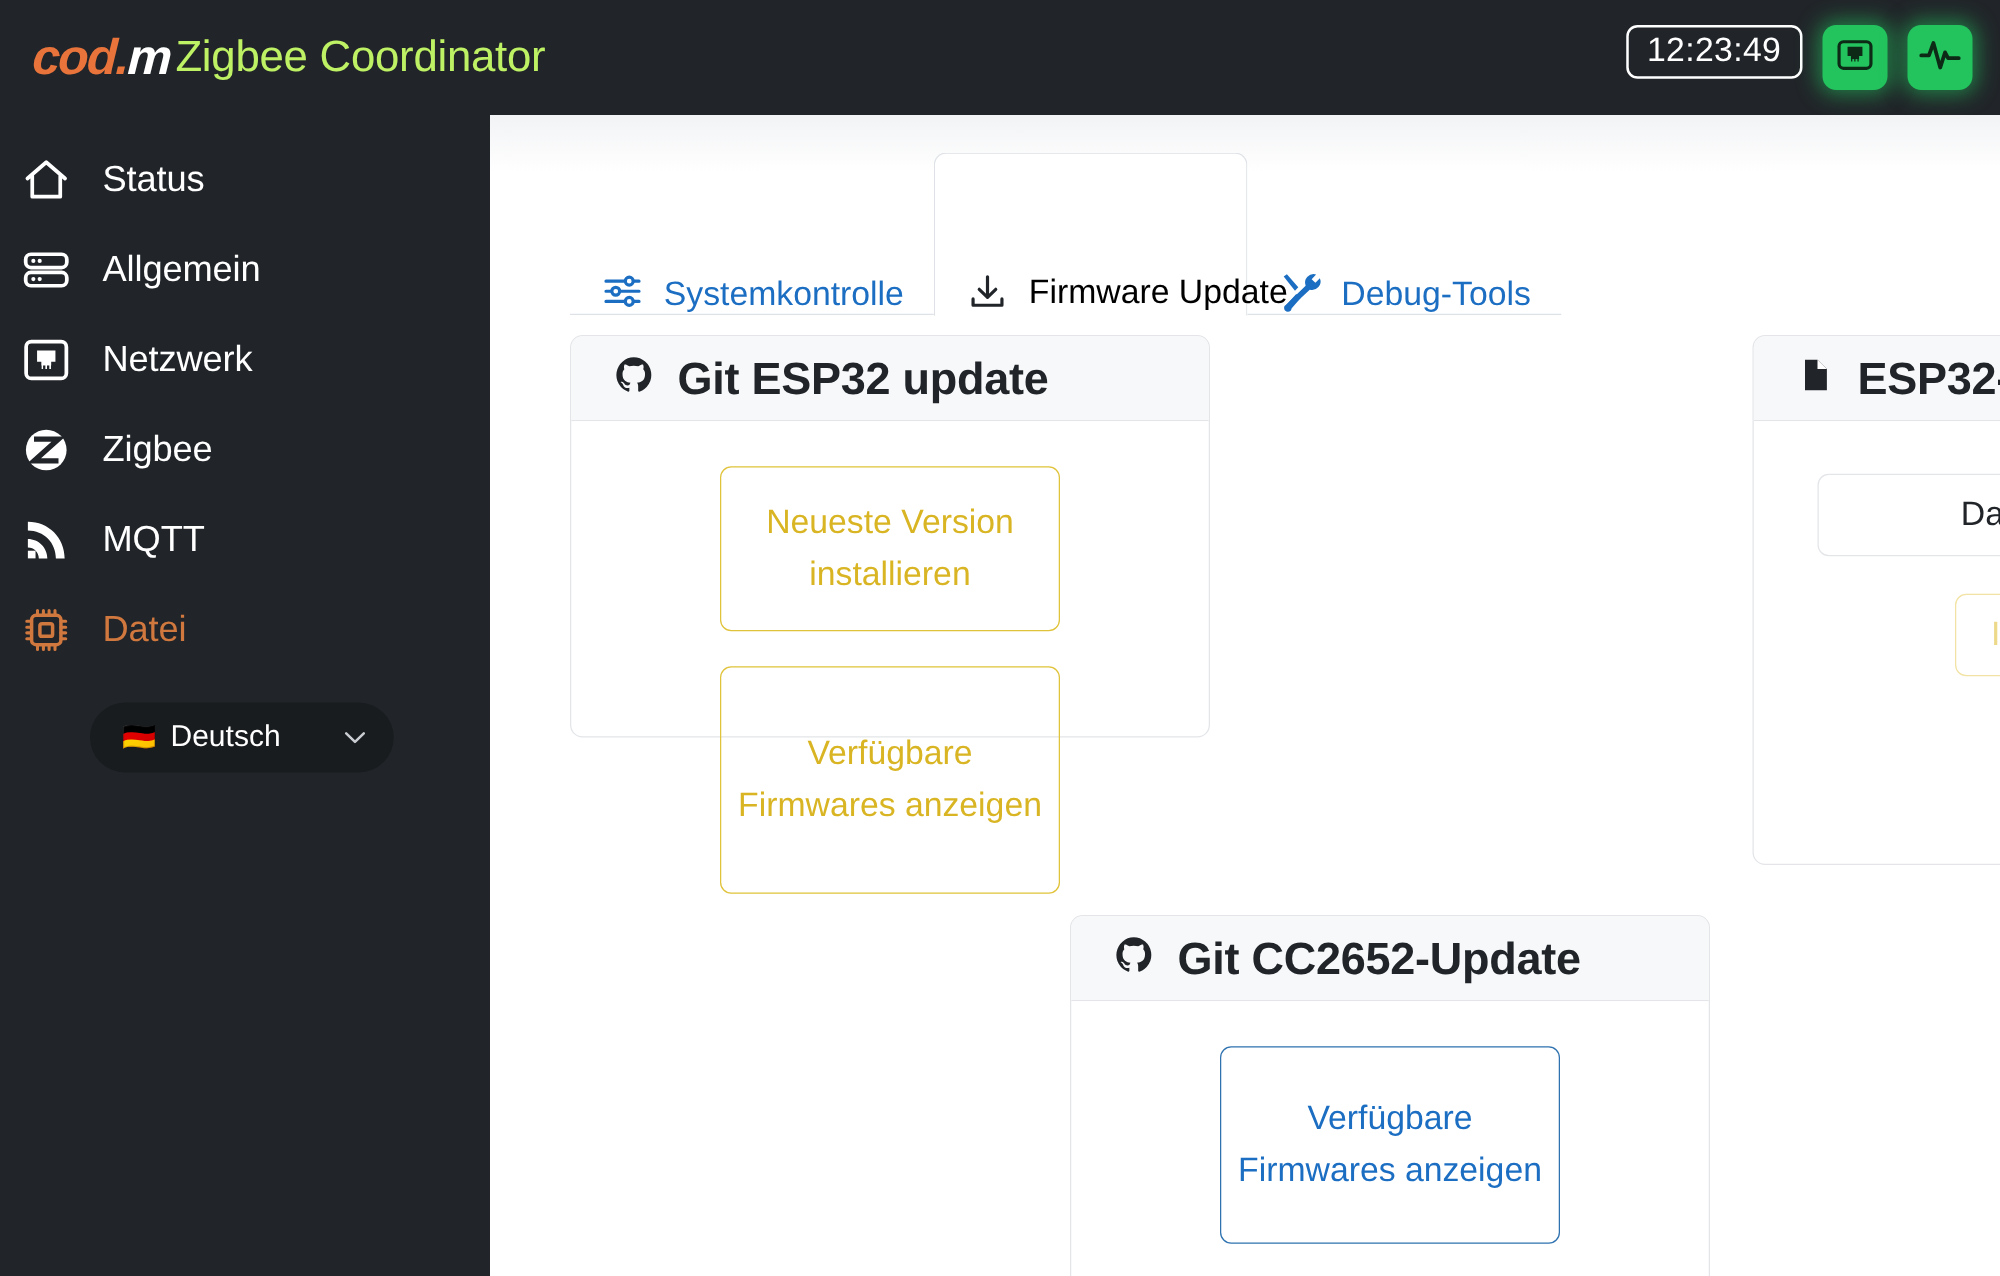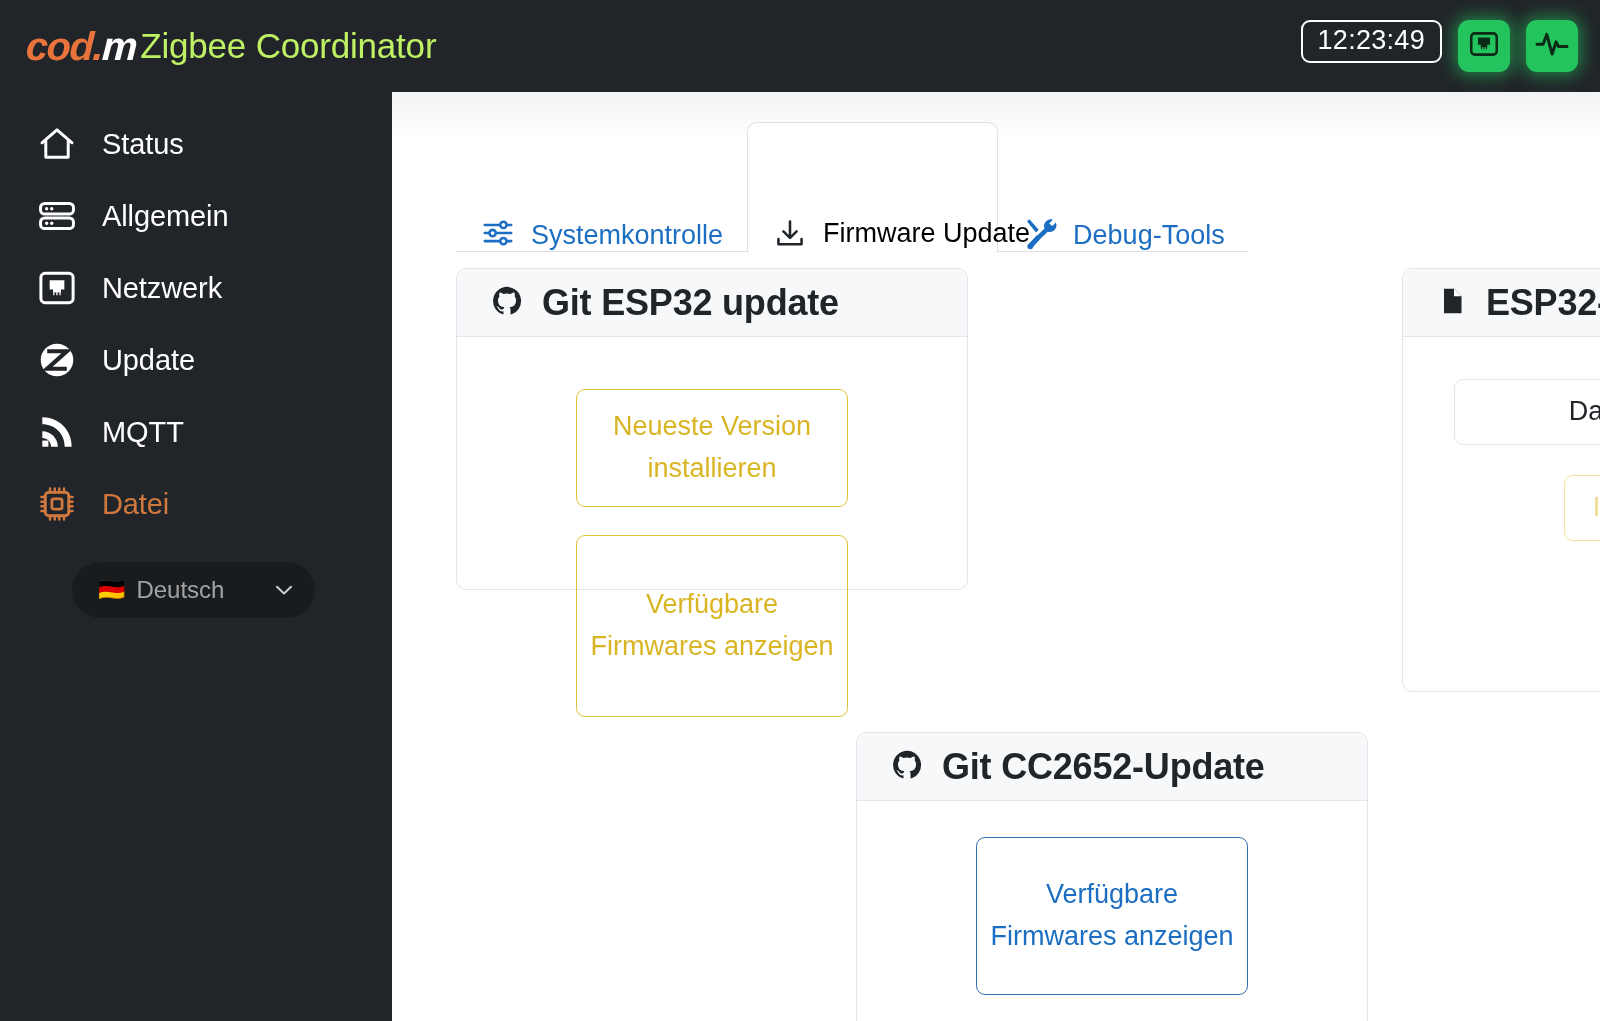--- a/index.html
+++ b/index.html
@@ -101,21 +101,20 @@
     flex-direction: column;
   }
 
   .nav-item {
     display: flex;
     align-items: center;
     height: 72px;
     padding-left: 14px;
     gap: 22px;
     cursor: pointer;
-    margin-left: 20px;
   }
   .nav-item .nav-icon {
     width: 46px;
     height: 46px;
     display: flex;
     align-items: center;
     justify-content: center;
     flex: 0 0 46px;
   }
   .nav-item .nav-label {
@@ -132,21 +131,21 @@
     height: 56px;
     border-radius: 28px;
     background: #191c1f;
     display: flex;
     align-items: center;
     padding: 0 18px 0 26px;
     cursor: pointer;
   }
   #lang-flag { font-size: 22px; line-height: 1; }
   #lang-label {
-    color: #a3a3a3;
+    color: #ffffff;
     font-size: 24px;
     margin-left: 11px;
     white-space: nowrap;
   }
   #lang-chevron { margin-left: auto; display: flex; }
 
   
   #main {
     flex: 1;
     background: #ffffff;
@@ -255,21 +254,21 @@
   }
   .btn-neutral {
     border: 1px solid #e3e5e8;
     color: #212529;
   }
 
   
   #card-git-esp32 { left: 64px; top: 176px; width: 512px; height: 322px; }
   #card-git-esp32 .card-body { padding-top: 36px; }
   #card-git-esp32 .btn { width: 272px; }
-  #btn-install-latest { height: 118px; margin-top: 16px; }
+  #btn-install-latest { height: 132px; }
   #btn-show-firmwares-esp32 { height: 182px; flex-direction: column; }
 
   
   #card-file-esp32 { left: 1010px; top: 176px; width: 512px; height: 424px; }
   #card-file-esp32 .card-body { padding-top: 42px; gap: 30px; }
   #btn-choose-file { width: 408px; height: 66px; }
   #btn-install-file { width: 188px; height: 66px; }
 
   
   #card-git-cc2652 {
@@ -368,21 +367,21 @@
         <span class="nav-label">Netzwerk</span>
       </div>
 
       <div class="nav-item">
         <span class="nav-icon">
           <svg width="42" height="42" viewBox="0 0 24 24">
             <circle cx="12" cy="12" r="9.3" fill="#ffffff"></circle>
             <path d="M6.4 7.0h11.2L6.4 17.0h11.2" fill="none" stroke="#212529" stroke-width="2.4" stroke-linecap="butt" stroke-linejoin="miter"></path>
           </svg>
         </span>
-        <span class="nav-label">Update</span>
+        <span class="nav-label">Zigbee</span>
       </div>
 
       <div class="nav-item">
         <span class="nav-icon">
           <svg width="42" height="42" viewBox="0 0 24 24">
             <path d="M3.6 20.4V3.6C13.1 3.6 20.4 10.9 20.4 20.4h-4.0C16.4 13.1 10.9 7.6 3.6 7.6" fill="#ffffff"></path>
             <path d="M3.6 20.4v-8.9c4.9 0 8.9 4.0 8.9 8.9H8.6c0-2.8-2.2-5.0-5.0-5.0z" fill="#ffffff"></path>
             <rect x="3.6" y="16.9" width="3.5" height="3.5" fill="#ffffff"></rect>
           </svg>
         </span>

